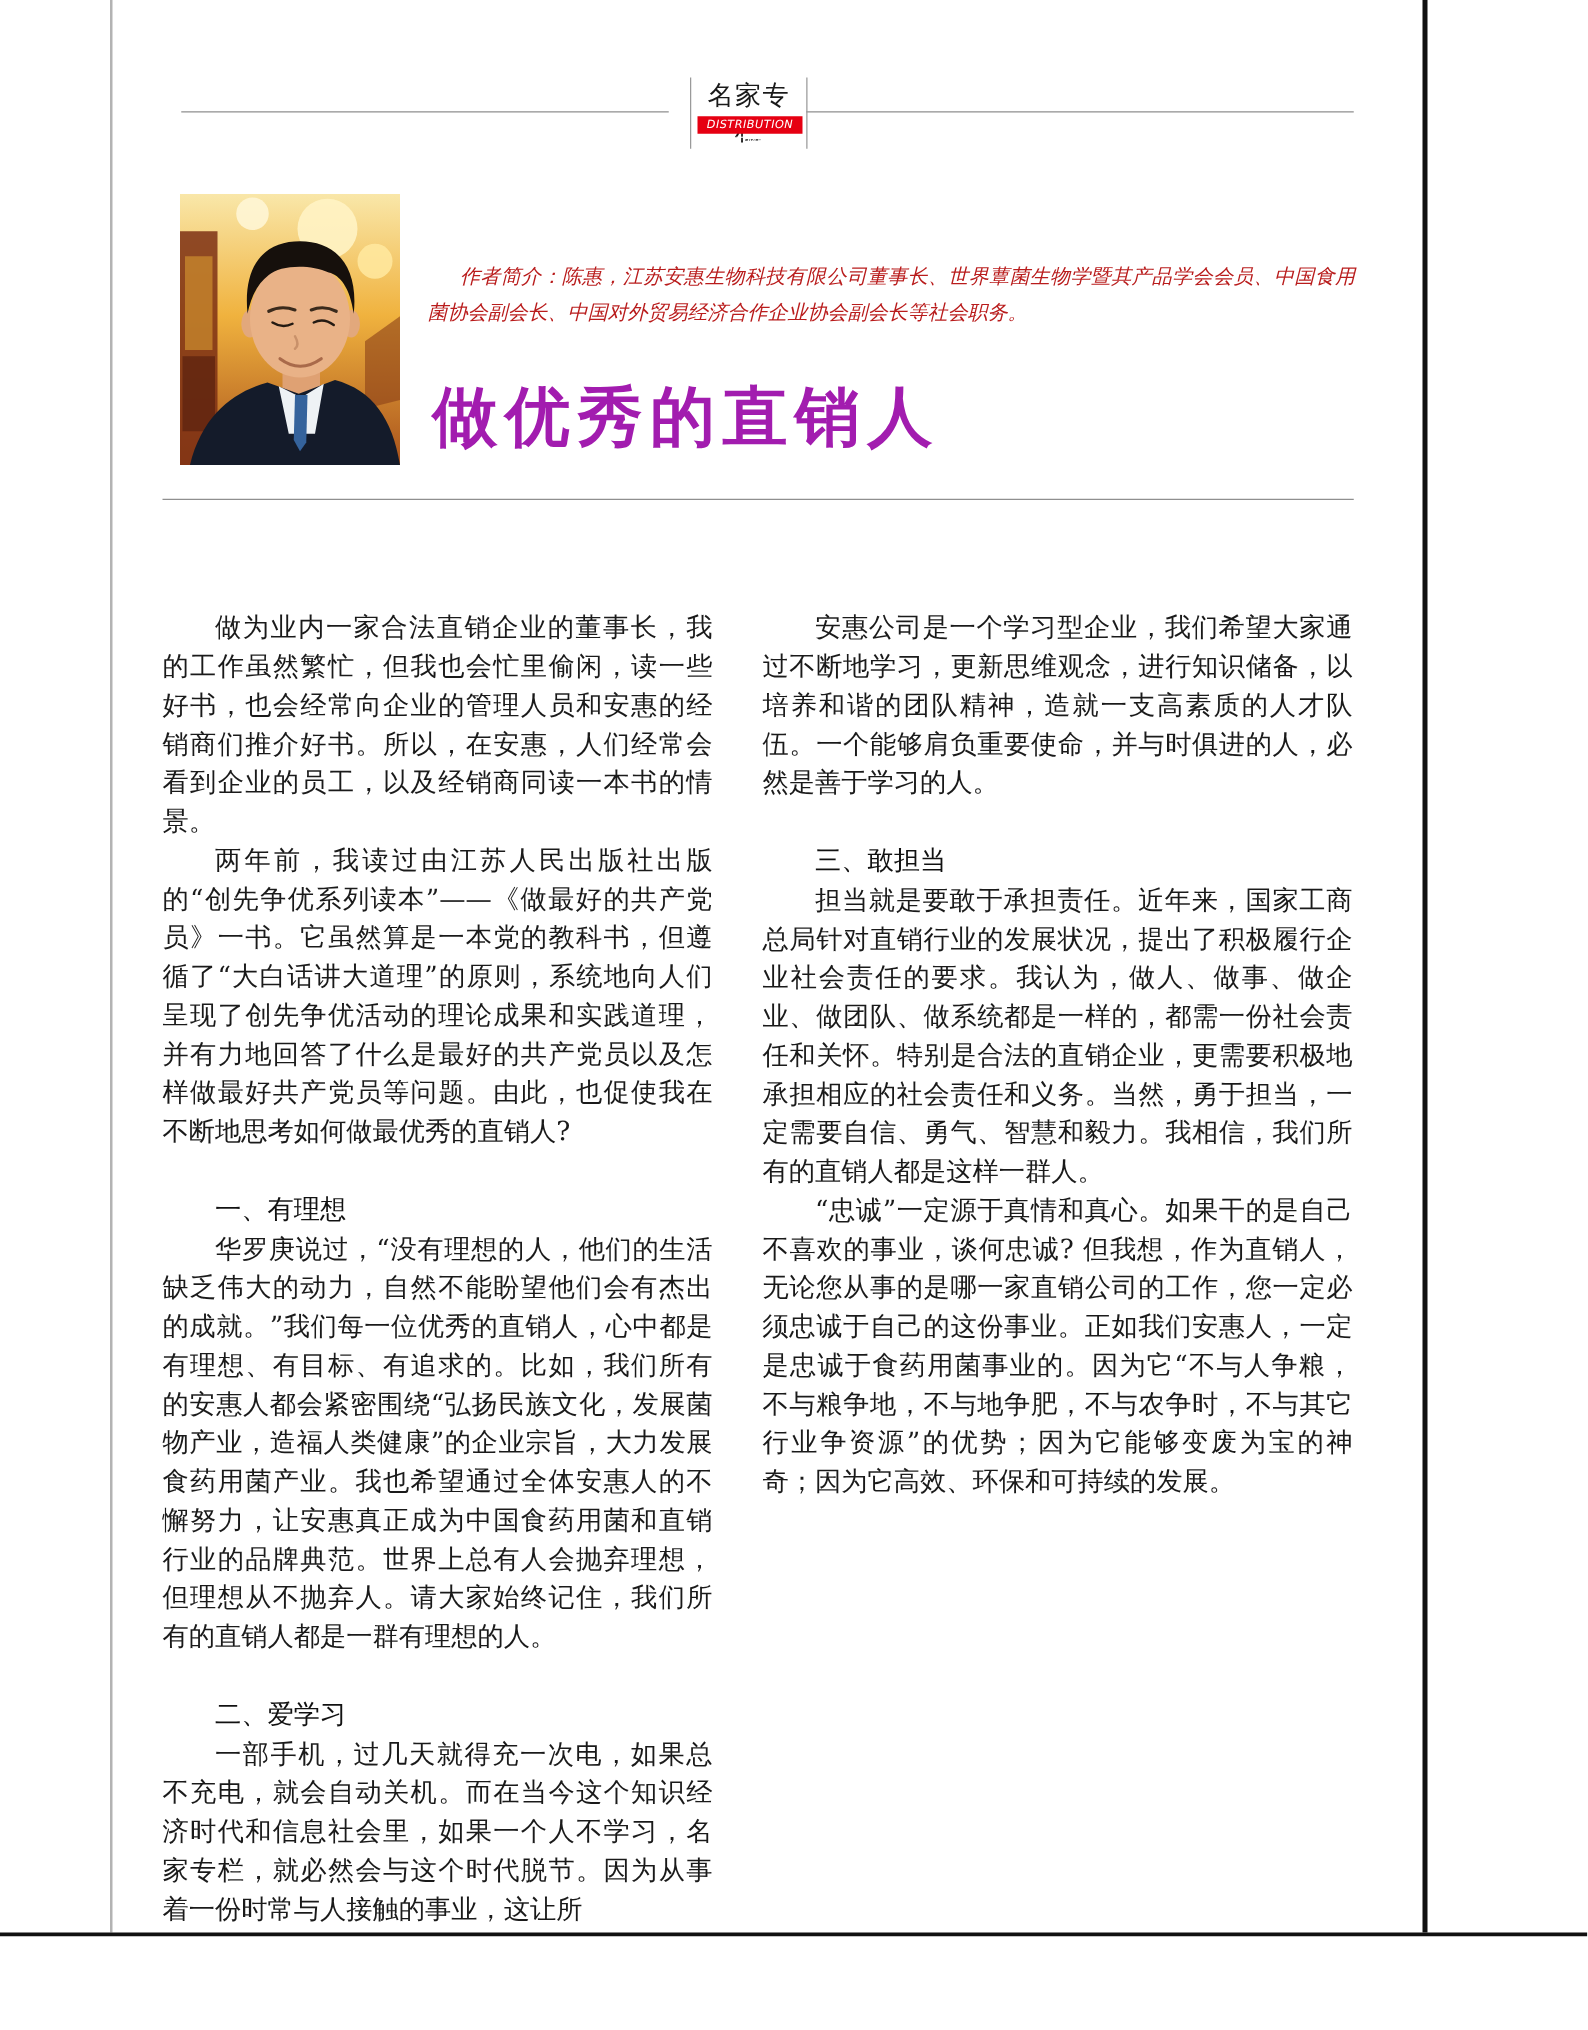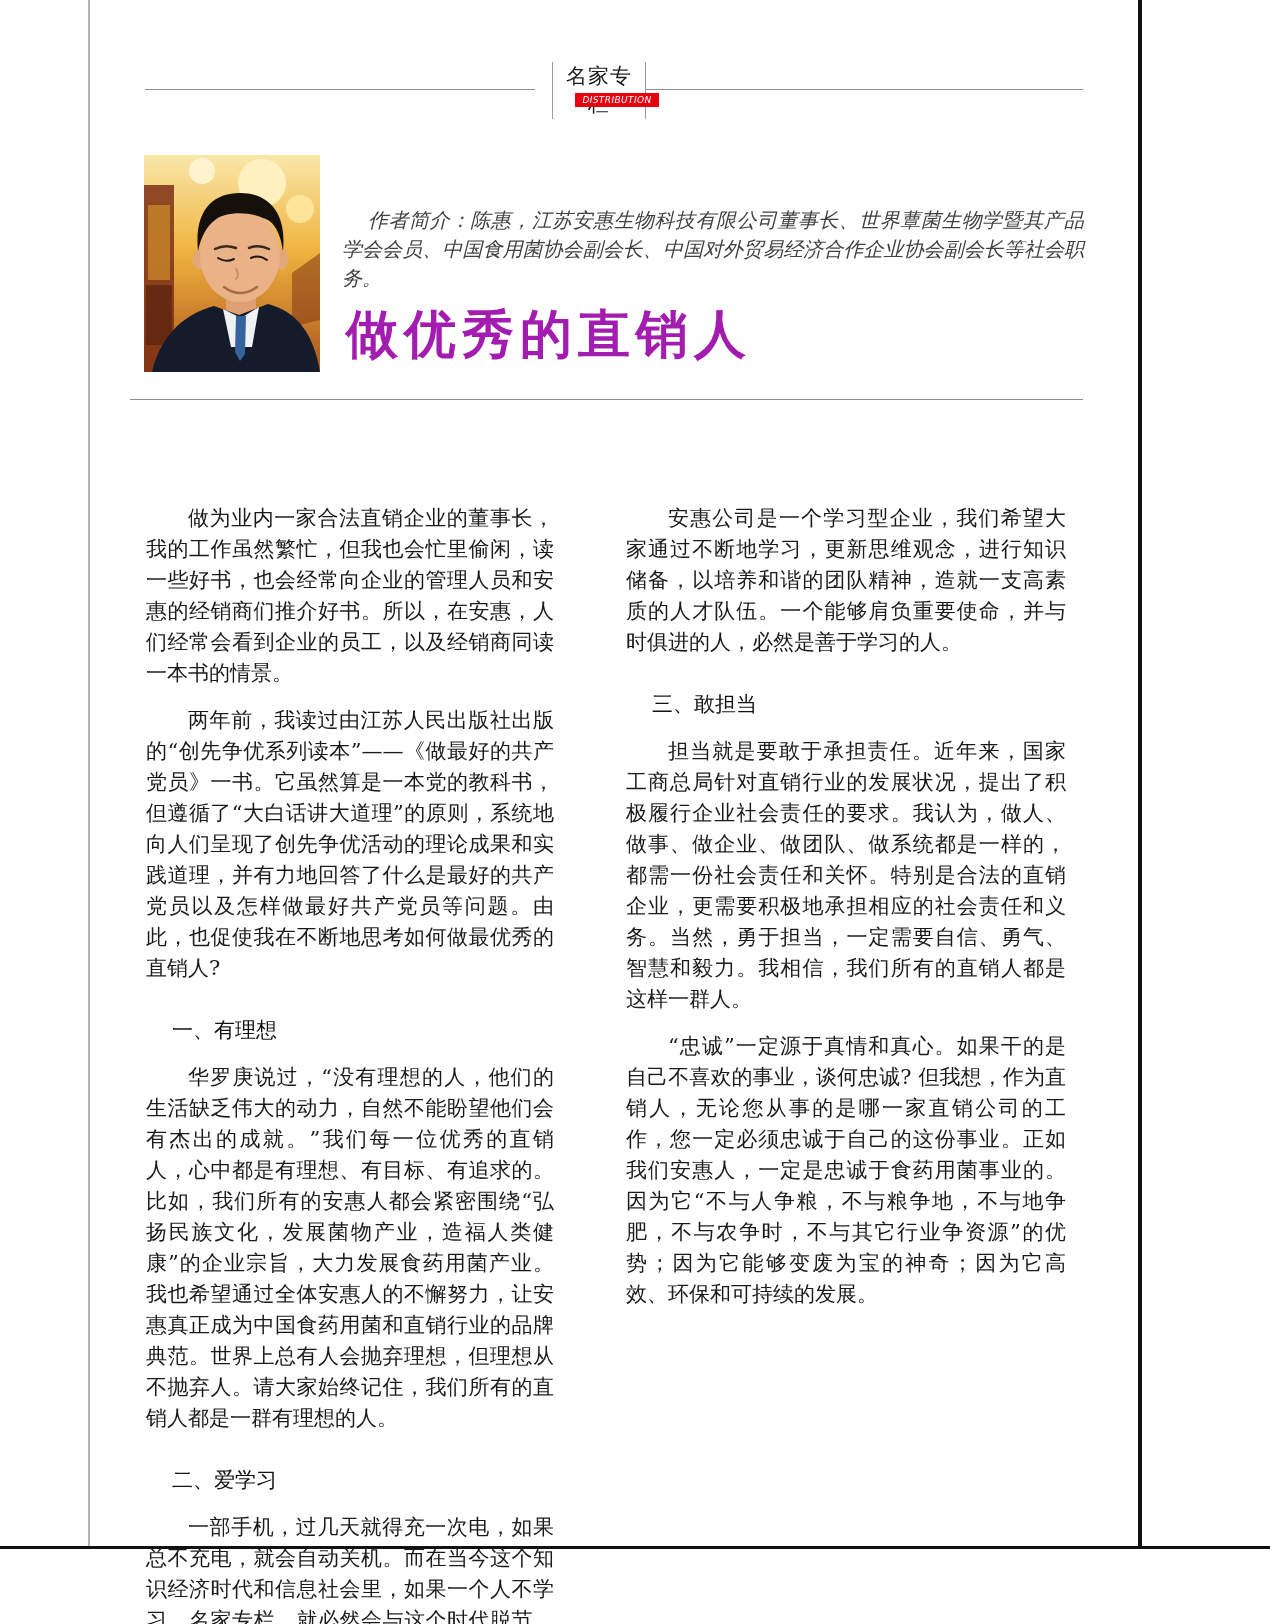--- a/index.html
+++ b/index.html
@@ -21,48 +21,48 @@
   .hdr-brk-r  { position:absolute; left:645px; top:62px; width:1px; height:57px; background:#9a9a9a; }
   .hdr-title  {
     position:absolute; left:556px; top:62px; width:86px; height:28px;
     font-family:"DejaVu Sans","Liberation Sans",sans-serif;
     font-size:21px; letter-spacing:1px; color:#1a1a1a; text-align:center; line-height:28px;
   }
   .hdr-sub {
     position:absolute; left:558px; top:93px; width:84px; height:14px;
     background:#e60012; color:#ffffff;
     font-family:"DejaVu Sans","Liberation Sans",sans-serif;
-    font-style:italic; font-size:9px; line-height:14px; text-align:center; letter-spacing:0.4px;margin-left:17px;
+    font-style:italic; font-size:9px; line-height:14px; text-align:center; letter-spacing:0.4px;
   }
 
   
   .photo { position:absolute; left:144px; top:155px; width:176px; height:217px; overflow:hidden; }
 
   
   .intro {
     position:absolute; left:342px; top:206px; width:742px;
-    font-style:italic; font-size:20px; line-height:29px; color:#404040;
+    font-style:italic; font-size:16px; line-height:29px; color:#b91c1c;
     text-align:justify; text-indent:26px;
   }
 
   
   .title {
     position:absolute; left:346px; top:301px; height:66px; line-height:66px;
     font-family:"DejaVu Sans","Liberation Sans",sans-serif;
     font-weight:bold; font-size:52px; letter-spacing:6px; color:#a21caf;
     white-space:nowrap;
   }
   .title-rule { position:absolute; left:130px; top:399px; width:953px; height:1px; background:#8f8f8f; }
 
   
   .col { position:absolute; top:487px; }
   .col-l { left:130px; width:440px; }
   .col-r { left:610px; width:472px; }
   .col p {
-    margin:16px; font-size:21px; line-height:31px; text-align:justify; color:#1a1a1a;
+    margin:0; font-size:21px; line-height:31px; text-align:justify; color:#1a1a1a;
   }
   .col p.indent { text-indent:42px; }
   .sec {
     margin-top:31px; margin-bottom:1px;
     font-family:"DejaVu Sans","Liberation Sans",sans-serif;
     font-weight:normal; font-size:21px; line-height:31px; text-indent:42px; color:#111;
   }
 
   
   .endmark {

